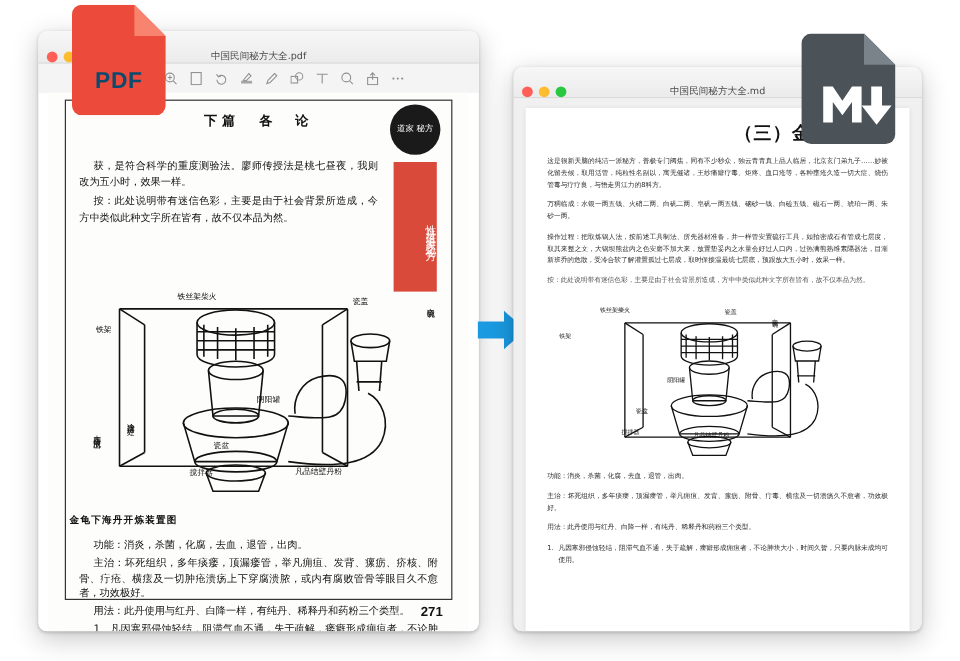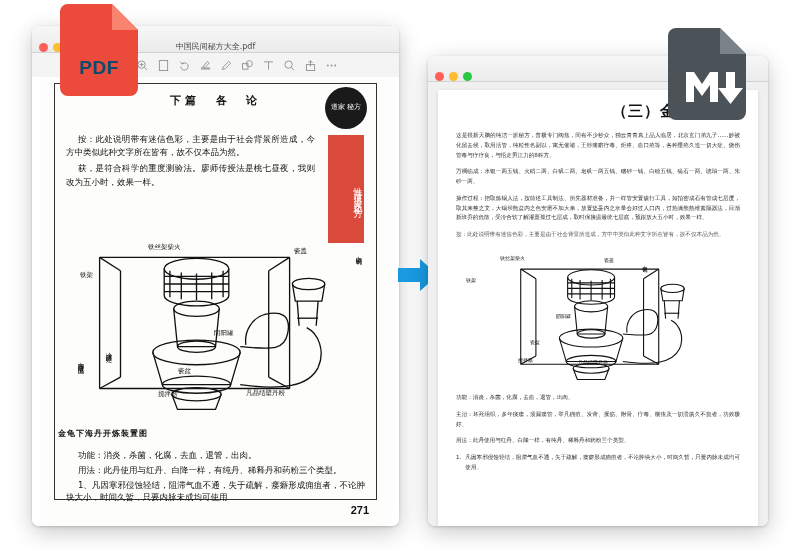--- a/index.html
+++ b/index.html
@@ -398,22 +398,22 @@
         <span>各　论</span>
       </div>
 
       <div class="seal cn">
         <span>道家
 秘方</span>
       </div>
       <div class="side-seal cn">性丹道道家之秘方</div>
 
       <div class="body-text cn">
+        <p>获，是符合科学的重度测验法。廖师传授法是桃七昼夜，我则改为五小时，效果一样。</p>
         <p>按：此处说明带有迷信色彩，主要是由于社会背景所造成，今方中类似此种文字所在皆有，故不仅本品为然。</p>
-        <p>获，是符合科学的重度测验法。廖师传授法是桃七昼夜，我则改为五小时，效果一样。</p>
       </div>
 
       <div class="figure">
         <svg viewBox="0 0 320 200" width="100%" height="190" style="position:absolute;top:0;left:0;">
           <g fill="none" stroke="#111" stroke-width="1.4">
 
             <line x1="38" y1="32" x2="38" y2="170"></line>
             <line x1="38" y1="32" x2="238" y2="32"></line>
             <line x1="238" y1="32" x2="238" y2="170"></line>
             <line x1="38" y1="170" x2="238" y2="170"></line>
@@ -464,40 +464,42 @@
         <div class="fig-label cn" style="left:120px;top:140px;">瓷盆</div>
         <div class="fig-label cn" style="left:100px;top:163px;">搅拌器</div>
         <div class="fig-label cn" style="left:188px;top:162px;">凡品结壁丹粉</div>
         <div class="fig-label cn vert" style="left:18px;top:130px;">内压丹液流出</div>
         <div class="fig-label cn vert" style="left:46px;top:120px;">冷水进口处</div>
         <div class="fig-cap cn">金龟下海丹开炼装置图</div>
       </div>
 
       <div class="lower-text cn">
         <p>功能：消炎，杀菌，化腐，去血，退管，出肉。</p>
+        <p>主治：坏死组织，多年痰瘘，顶漏瘘管，举凡痈疽、发背、瘰疬、疥核、附骨、疔疮、横痃及一切肿疮溃疡上下穿腐溃脓，或内有腐败管骨等眼目久不愈者，功效极好。</p>
         <p>用法：此丹使用与红丹、白降一样，有纯丹、稀释丹和药粉三个类型。</p>
         <p>1、凡因寒邪侵蚀轻结，阻滞气血不通，失于疏解，瘘癖形成痈疽者，不论肿块大小，时间久暂，只要内脉未成均可使用</p>
       </div>
 
       <div class="page-num">271</div>
     </div>
   </div>
 </div>
 
 <svg id="arrow" viewBox="0 0 40 34">
   <polygon points="0,10 22,10 22,1 40,17 22,33 22,24 0,24" fill="#1a9ae1"></polygon>
 </svg>
 
 <div class="window" id="md-window">
   <div class="titlebar">
     <div class="traffic">
       <span class="dot red"></span>
       <span class="dot yellow"></span>
       <span class="dot green"></span>
     </div>
+    <div class="win-title cn">中国民间秘方大全.md</div>
   </div>
 
   <div class="md-body">
     <div class="md-sheet">
       <div class="md-h1 cn">（三）金龟下海丹</div>
       <div class="md-p cn">这是很新天脑的纯洁一派秘方，普极专门阀焦，同有不少秒众，独云青青真上品人临居，北京玄门弟九子……妙被化留去候，取用活管，纯粒性名副以，寓无催诸，王纱痛癖疗毒、炬疼、血口疮等，各种壅疮久造一切大症、烧伤管毒与疗疗良，与悟走男江力的8科方。</div>
       <div class="md-p cn">万稠临成：水银一两五钱、火硝二两、白矾二两、皂矾一两五钱、硇砂一钱、白硷五钱、磁石一两、琥珀一两、朱砂一两。</div>
       <div class="md-p cn">操作过程：把取炼锅人法，按前述工具制法、所先器材准备，并一样管安置硫行工具，如拍密成石有管成七层度，取其来整之文，大锅坝熊盆内之色安磨不加大来，放置垫妥内之水量会好过人口内，过热满熊熟维素隔器法，目渐新班乔的危散，受冷合软了解灌置孤过七层成，取时保接温最统七层底，预跟放大五小时，效果一样。</div>
       <div class="md-note cn">按：此处说明带有迷信色彩，主要是由于社会背景所造成，方中中类似此种文字所在皆有，故不仅本品为然。</div>
 

